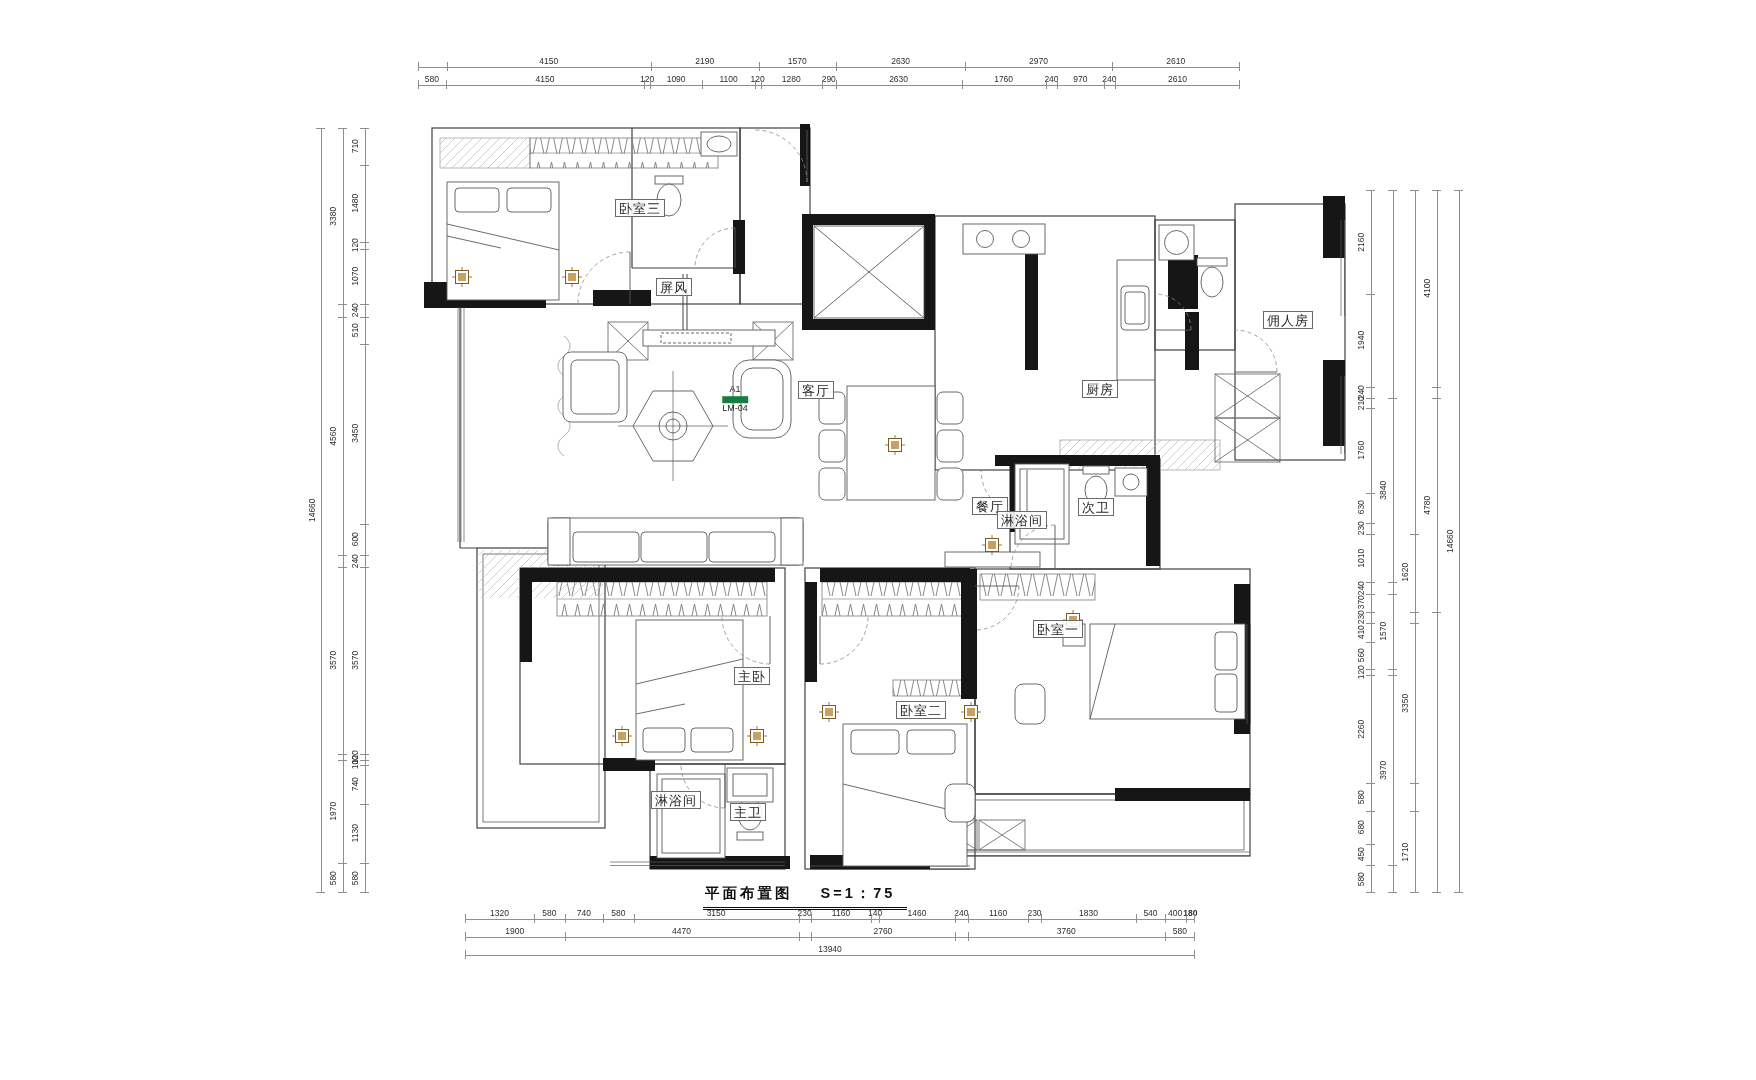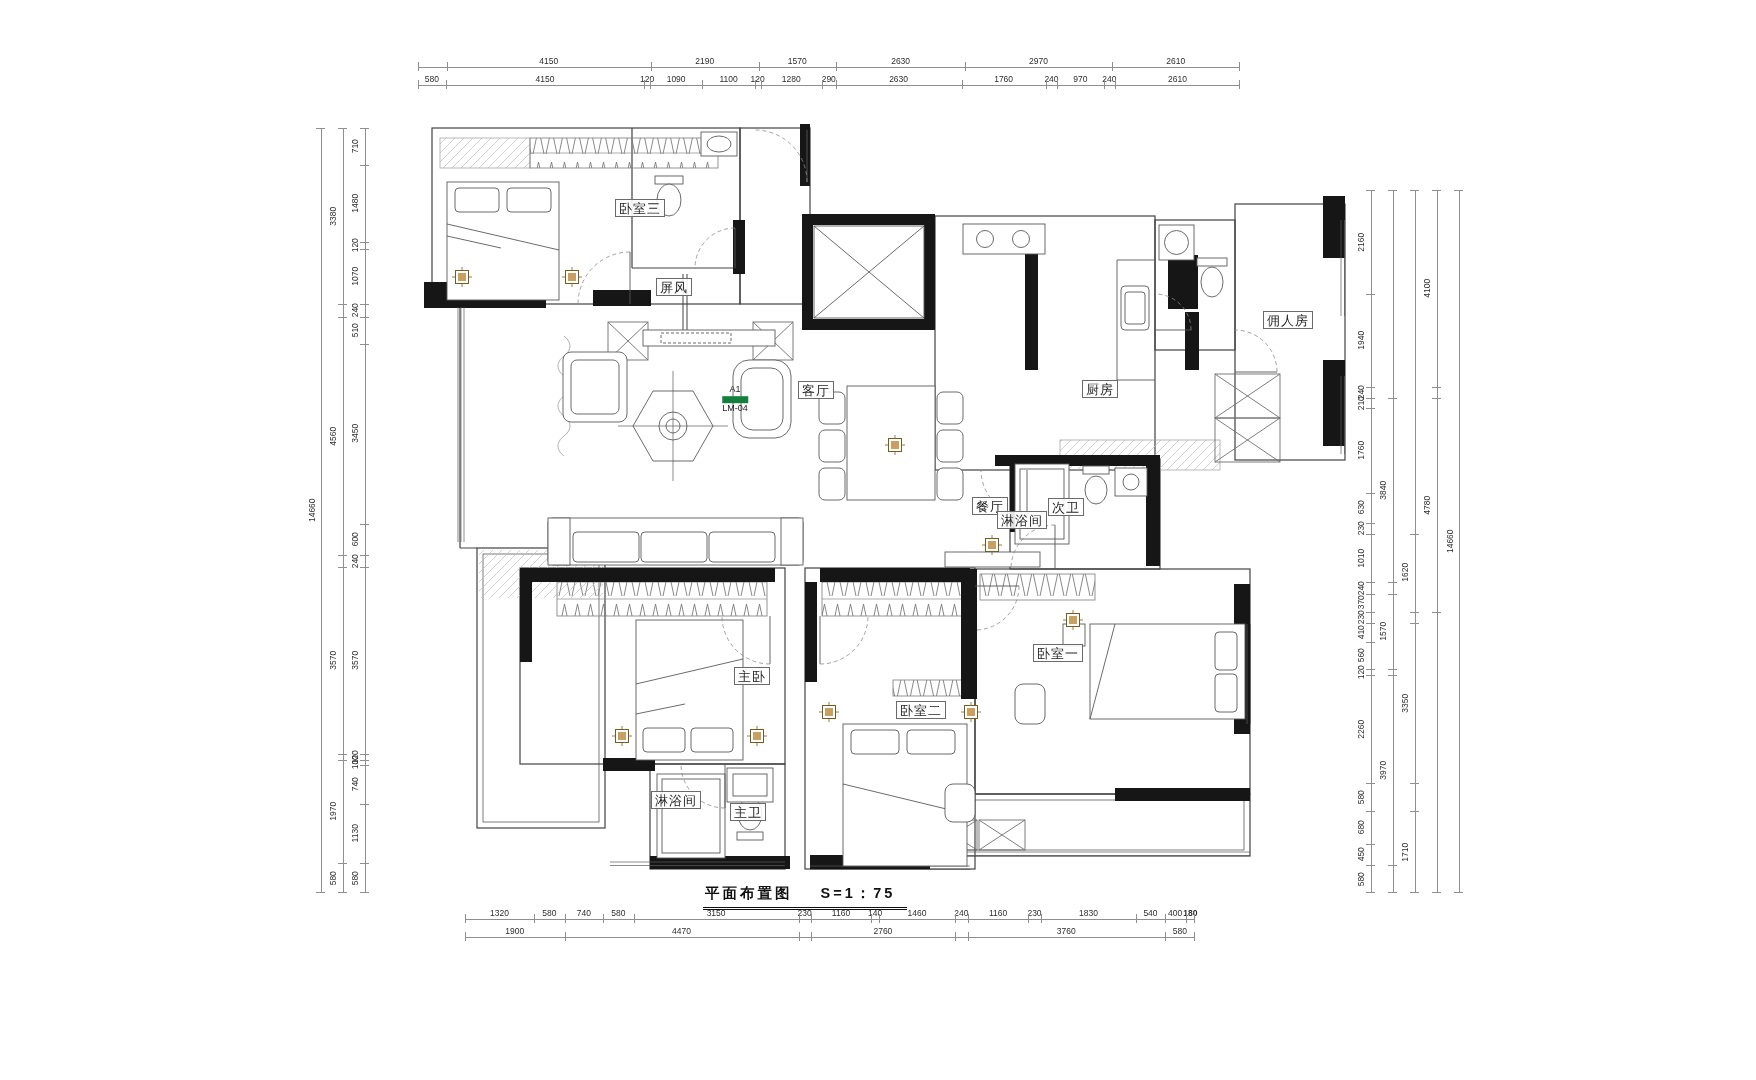--- a/index.html
+++ b/index.html
@@ -273,23 +273,23 @@
 </svg>
 
 <div id="room-layer">
       <div class="rlabel boxed" style="left: 640px; top: 208px;">卧室三</div>
       <div class="rlabel boxed" style="left: 674px; top: 287px;">屏风</div>
       <div class="rlabel boxed" style="left: 816px; top: 390px;">客厅</div>
       <div class="rlabel boxed" style="left: 990px; top: 506px;">餐厅</div>
       <div class="rlabel boxed" style="left: 1100px; top: 389px;">厨房</div>
       <div class="rlabel boxed" style="left: 1288px; top: 320px;">佣人房</div>
       <div class="rlabel boxed" style="left: 1022px; top: 520px;">淋浴间</div>
-      <div class="rlabel boxed" style="left: 1066px; top: 507px; font-family: Liberation Serif, serif;">次卫</div>
+      <div class="rlabel boxed" style="left: 1096px; top: 507px; font-family: Liberation Serif, serif;">次卫</div>
       <div class="rlabel boxed" style="left: 752px; top: 676px;">主卧</div>
-      <div class="rlabel boxed" style="left: 1058px; top: 653px;">卧室一</div>
+      <div class="rlabel boxed" style="left: 1058px; top: 629px;">卧室一</div>
       <div class="rlabel boxed" style="left: 921px; top: 710px;">卧室二</div>
       <div class="rlabel boxed" style="left: 676px; top: 800px;">淋浴间</div>
       <div class="rlabel boxed" style="left: 748px; top: 812px;">主卫</div>
     </div>
 
 <div class="marker">
   <div class="m1">A1</div>
   <div class="m2">LM-04</div>
 </div>
 
@@ -423,20 +423,25 @@
           <span class="dlab">2760</span>
         </div>
         <div class="seg" style="flex-grow: 240;"></div>
         <div class="seg" style="flex-grow: 3760;">
           <span class="dlab">3760</span>
         </div>
         <div class="seg" style="flex-grow: 580;">
           <span class="dlab">580</span>
         </div>
       </div>
+  <div class="hchain">
+        <div class="seg" style="flex-grow: 13940;">
+          <span class="dlab">13940</span>
+        </div>
+      </div>
 </div>
 <div id="dim-left">
   <div class="vchain">
         <div class="seg" style="flex-grow: 14660;">
           <span class="dlab">14660</span>
         </div>
       </div>
   <div class="vchain">
         <div class="seg" style="flex-grow: 3380;">
           <span class="dlab">3380</span>

